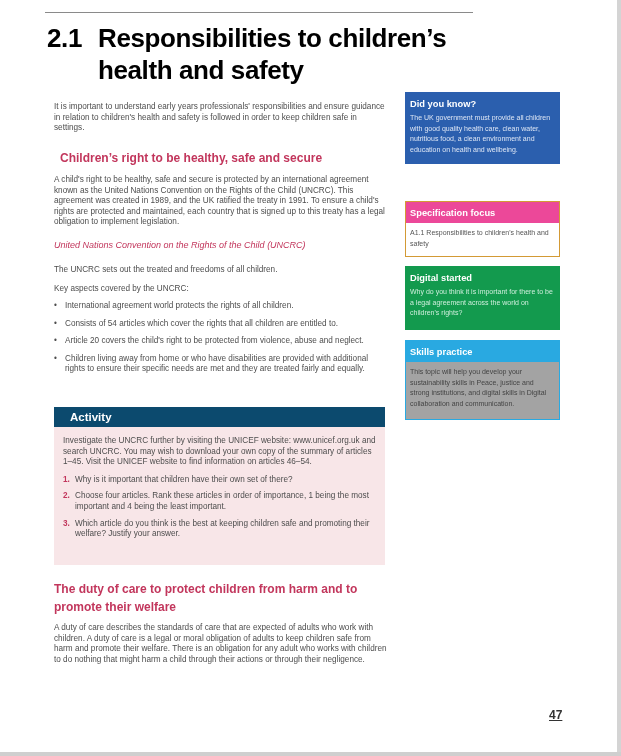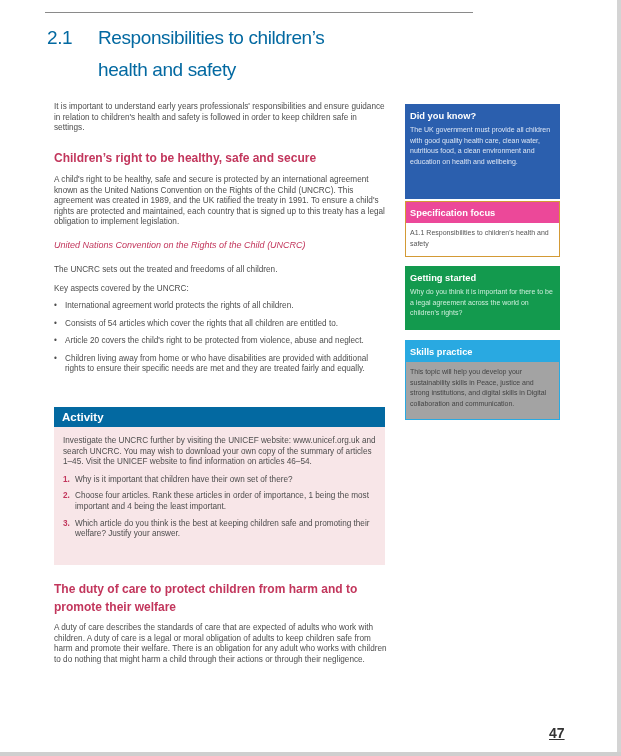--- a/index.html
+++ b/index.html
@@ -4,64 +4,64 @@
   <style>
     html, body { margin: 0; padding: 0; }
     body {
       width: 621px; height: 756px; background: #ffffff; position: relative; overflow: hidden;
       font-family: "Liberation Sans", sans-serif; color: #4a4a4a;
     }
     .page-edge-right { position: absolute; right: 0; top: 0; width: 4px; height: 756px; background: #d4d4d4; }
     .page-edge-bottom { position: absolute; left: 0; bottom: 0; width: 621px; height: 4px; background: #cfcfcf; }
     .top-rule { position: absolute; left: 45px; top: 12px; width: 428px; height: 1px; background: #8a8a8a; }
 
-    .title { position: absolute; left: 47px; top: 22px; color: #0369a1; font-weight: normal; font-size: 19px; line-height: 32px; letter-spacing: -0.4px; }
+    .title { position: absolute; left: 47px; top: 22px; color: #000000; font-weight: bold; font-size: 26px; line-height: 32px; letter-spacing: -0.4px; }
     .title .num { display: inline-block; width: 51px; }
     .title .l2 { padding-left: 51px; }
 
     .main { position: absolute; left: 54px; top: 102px; width: 334px; font-size: 8.2px; line-height: 10.6px; color: #4d4d4d; }
     .main p { margin: 0; }
     .h2 { color: #c2365c; font-weight: bold; font-size: 12px; line-height: 17px; }
     .h3 { color: #c2365c; font-style: italic; font-size: 9px; line-height: 12px; }
     .intro { position: absolute; top: 0; }
-    .h-rights { position: absolute; top: 48px; }
+    .h-rights { position: absolute; top: 48px; margin-left: 6px; }
     .p-rights { position: absolute; top: 73px; }
     .h-uncrc { position: absolute; top: 137px; }
     .p-sets { position: absolute; top: 163px; }
     .p-key { position: absolute; top: 182px; }
     .bullets { position: absolute; top: 199px; margin: 0; padding: 0; list-style: none; width: 334px; }
     .bullets li { position: relative; padding-left: 11px; margin-bottom: 7px; }
     .bullets li .dot { position: absolute; left: 0; top: 0; }
 
     .activity { position: absolute; left: 54px; top: 407px; width: 331px; height: 158px; background: #f8e6e8; }
-    .activity-head { height: 20px; background: #0369a1; color: #ffffff; font-weight: bold; font-size: 11.5px; line-height: 20px; padding-left: 8px; }
+    .activity-head { height: 20px; background: #0c4a6e; color: #ffffff; font-weight: bold; font-size: 11.5px; line-height: 20px; padding-left: 16px; }
     .activity-body { padding: 9px 9px 0 9px; font-size: 8.2px; line-height: 10.6px; color: #4d4d4d; }
     .activity-body ol { list-style: none; margin: 7px 0 0 0; padding: 0; }
     .activity-body ol li { position: relative; padding-left: 12px; margin-bottom: 6px; }
     .activity-body ol li .n { position: absolute; left: 0; color: #c2365c; font-weight: bold; }
 
     .duty { position: absolute; left: 54px; top: 580px; width: 334px; font-size: 8.2px; line-height: 10.6px; color: #4d4d4d; }
     .duty .h2 { line-height: 18px; }
     .duty p { margin: 7px 0 0 0; }
 
     .side { position: absolute; left: 405px; width: 155px; font-size: 7px; line-height: 10.5px; box-sizing: border-box; }
     .side-head { font-weight: bold; font-size: 9.3px; line-height: 12px; color: #ffffff; padding: 6px 5px 3px 5px; }
     .side-body { padding: 0 5px 5px 5px; }
-    .box-dyk { top: 104px; background: #2b5fae; height: 95px; }
+    .box-dyk { top: 92px; background: #2b5fae; height: 72px; }
     .box-dyk .side-body { color: #dde6f5; }
     .box-spec { top: 201px; height: 56px; border: 1px solid #d39a35; background: #ffffff; }
     .box-spec .side-head { background: #ec4899; padding: 5px 4px 4px 4px; }
     .box-spec .side-body { color: #555555; padding: 5px 4px 4px 4px; }
     .box-gs { top: 266px; height: 64px; background: #139a4e; }
     .box-gs .side-body { color: #cdeedb; }
     .box-skills { top: 340px; height: 80px; border: 1px solid #29a9e1; background: #a3a3a3; }
     .box-skills .side-head { background: #29a9e1; padding: 5px 4px 4px 4px; }
     .box-skills .side-body { color: #444444; padding: 5px 4px 4px 4px; }
 
-    .page-number { position: absolute; left: 549px; top: 725px; font-size: 14px; font-weight: bold; color: #333333; text-decoration: underline; }
+    .page-number { position: absolute; left: 549px; top: 708px; font-size: 12px; font-weight: bold; color: #333333; text-decoration: underline; }
   </style>
 </head>
 <body>
 
 <div class="top-rule"></div>
 
 <div class="title">
   <div>
     <span class="num">2.1</span><span>Responsibilities to children’s</span>
   </div>
@@ -107,21 +107,21 @@
   <div class="side-head">Did you know?</div>
   <div class="side-body">The UK government must provide all children with good quality health care, clean water, nutritious food, a clean environment and education on health and wellbeing.</div>
 </div>
 
 <div class="side box-spec">
   <div class="side-head">Specification focus</div>
   <div class="side-body">A1.1 Responsibilities to children's health and safety</div>
 </div>
 
 <div class="side box-gs">
-  <div class="side-head">Getting started</div>
+  <div class="side-head">Digital started</div>
   <div class="side-body">Why do you think it is important for there to be a legal agreement across the world on children's rights?</div>
 </div>
 
 <div class="side box-skills">
   <div class="side-head">Skills practice</div>
   <div class="side-body">This topic will help you develop your sustainability skills in Peace, justice and strong institutions, and digital skills in Digital collaboration and communication.</div>
 </div>
 
 <div class="page-number">47</div>
 

